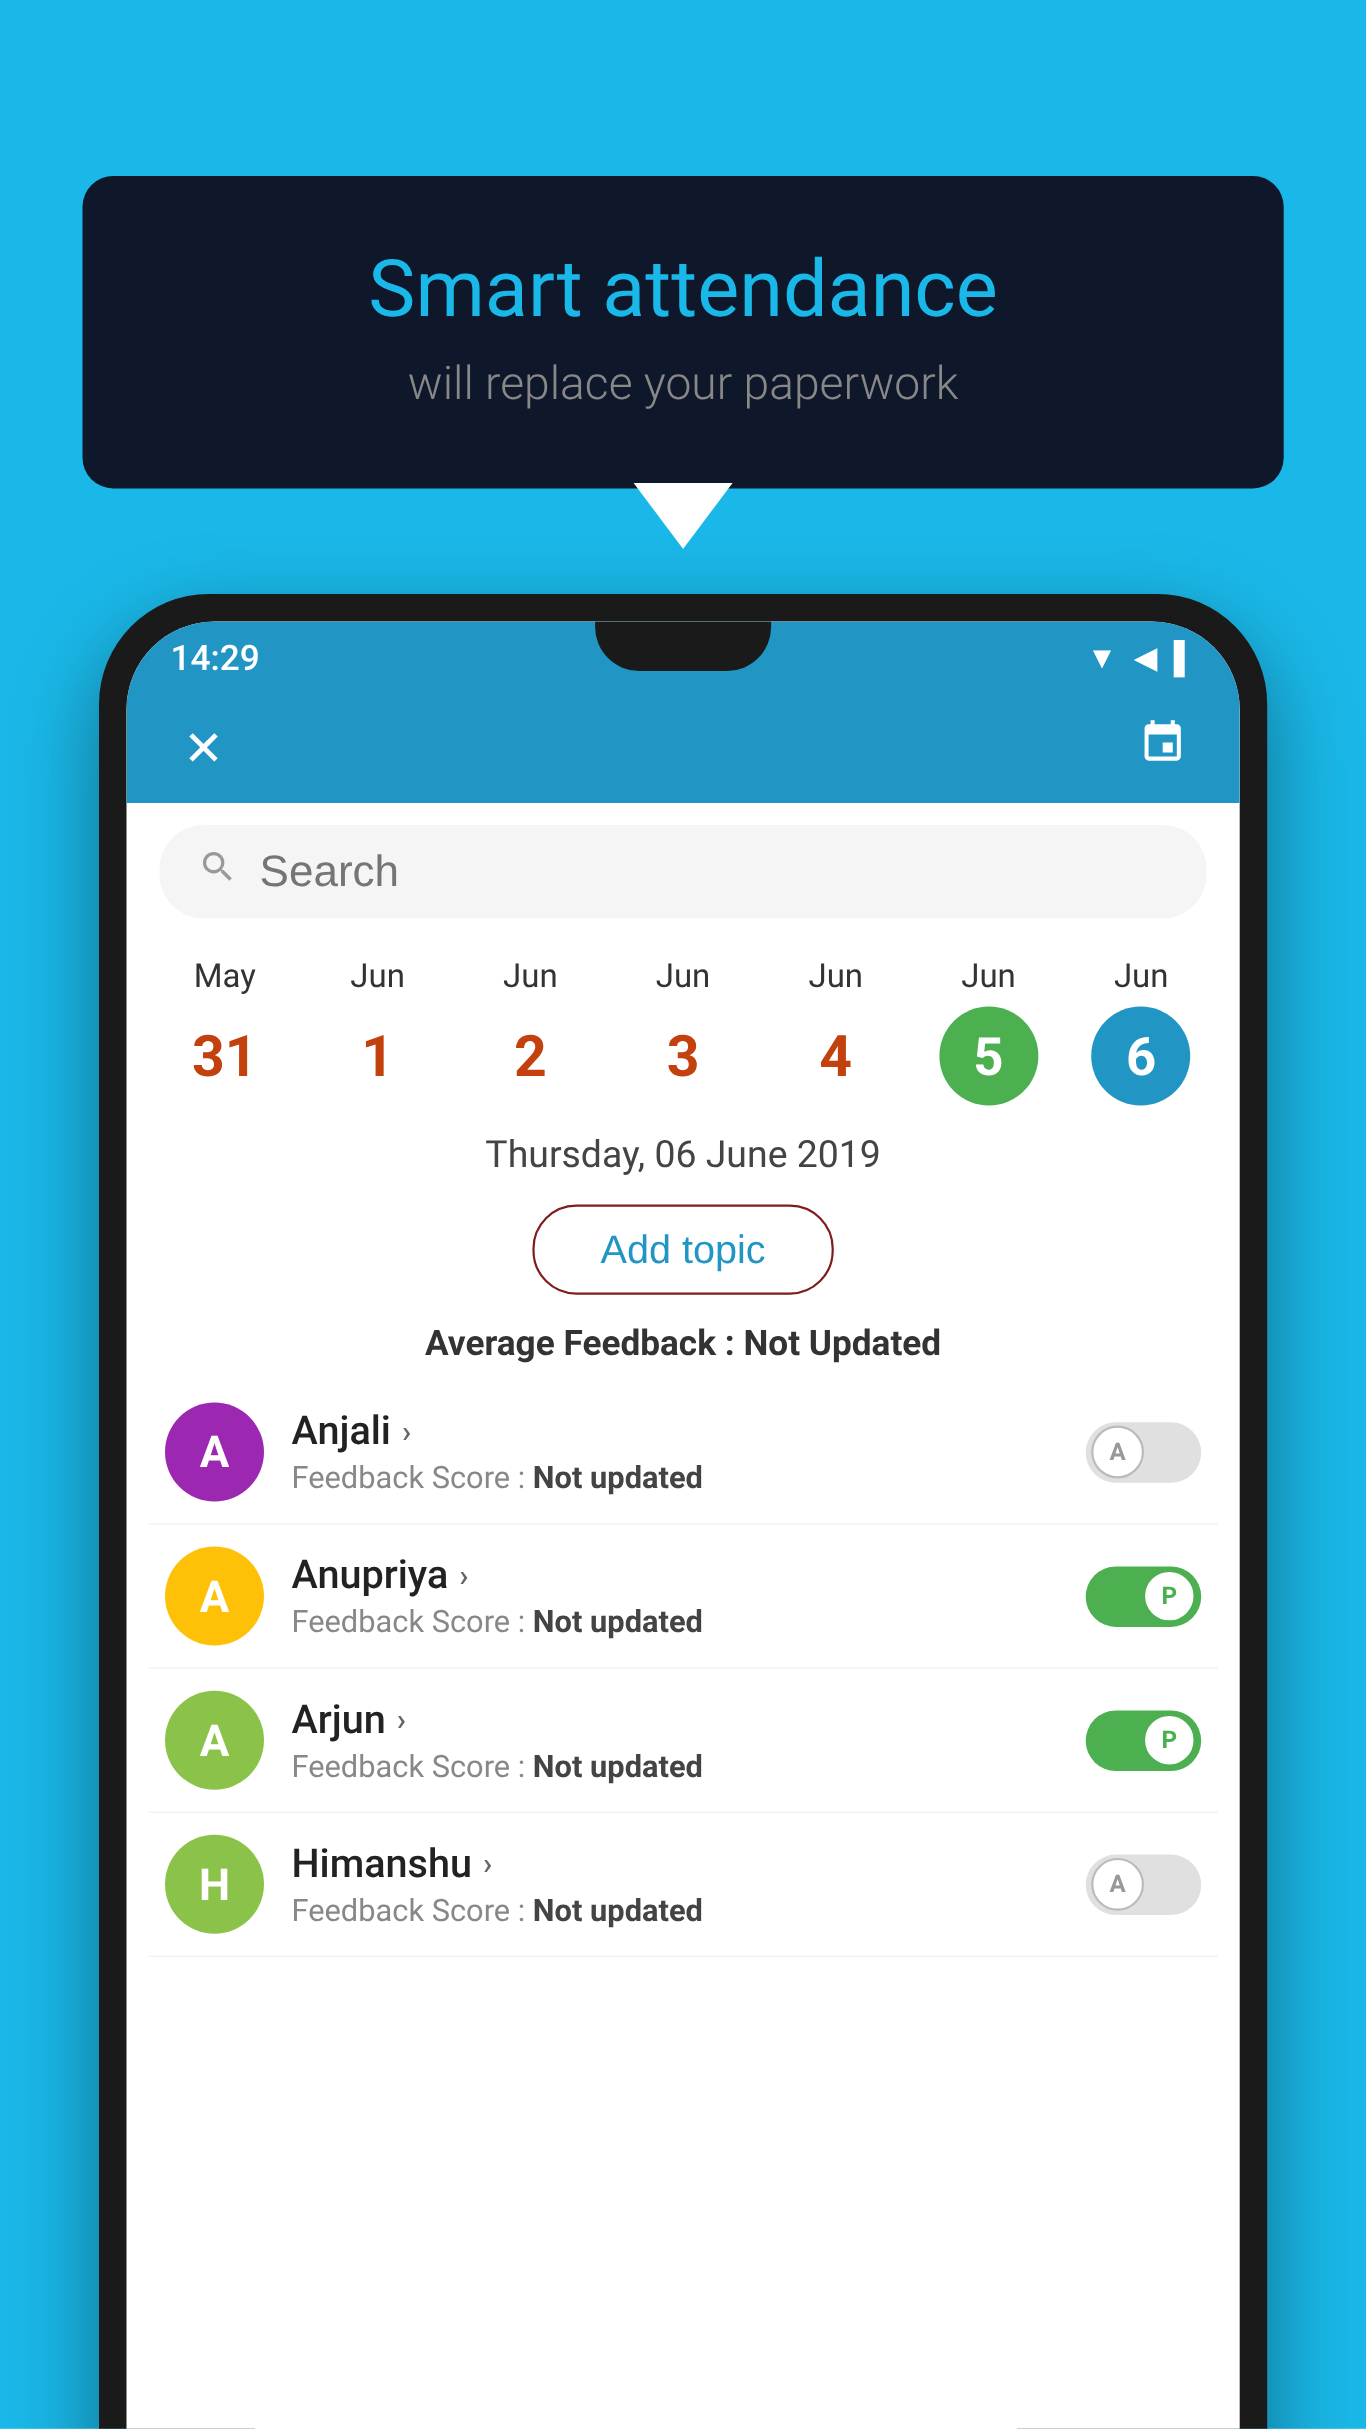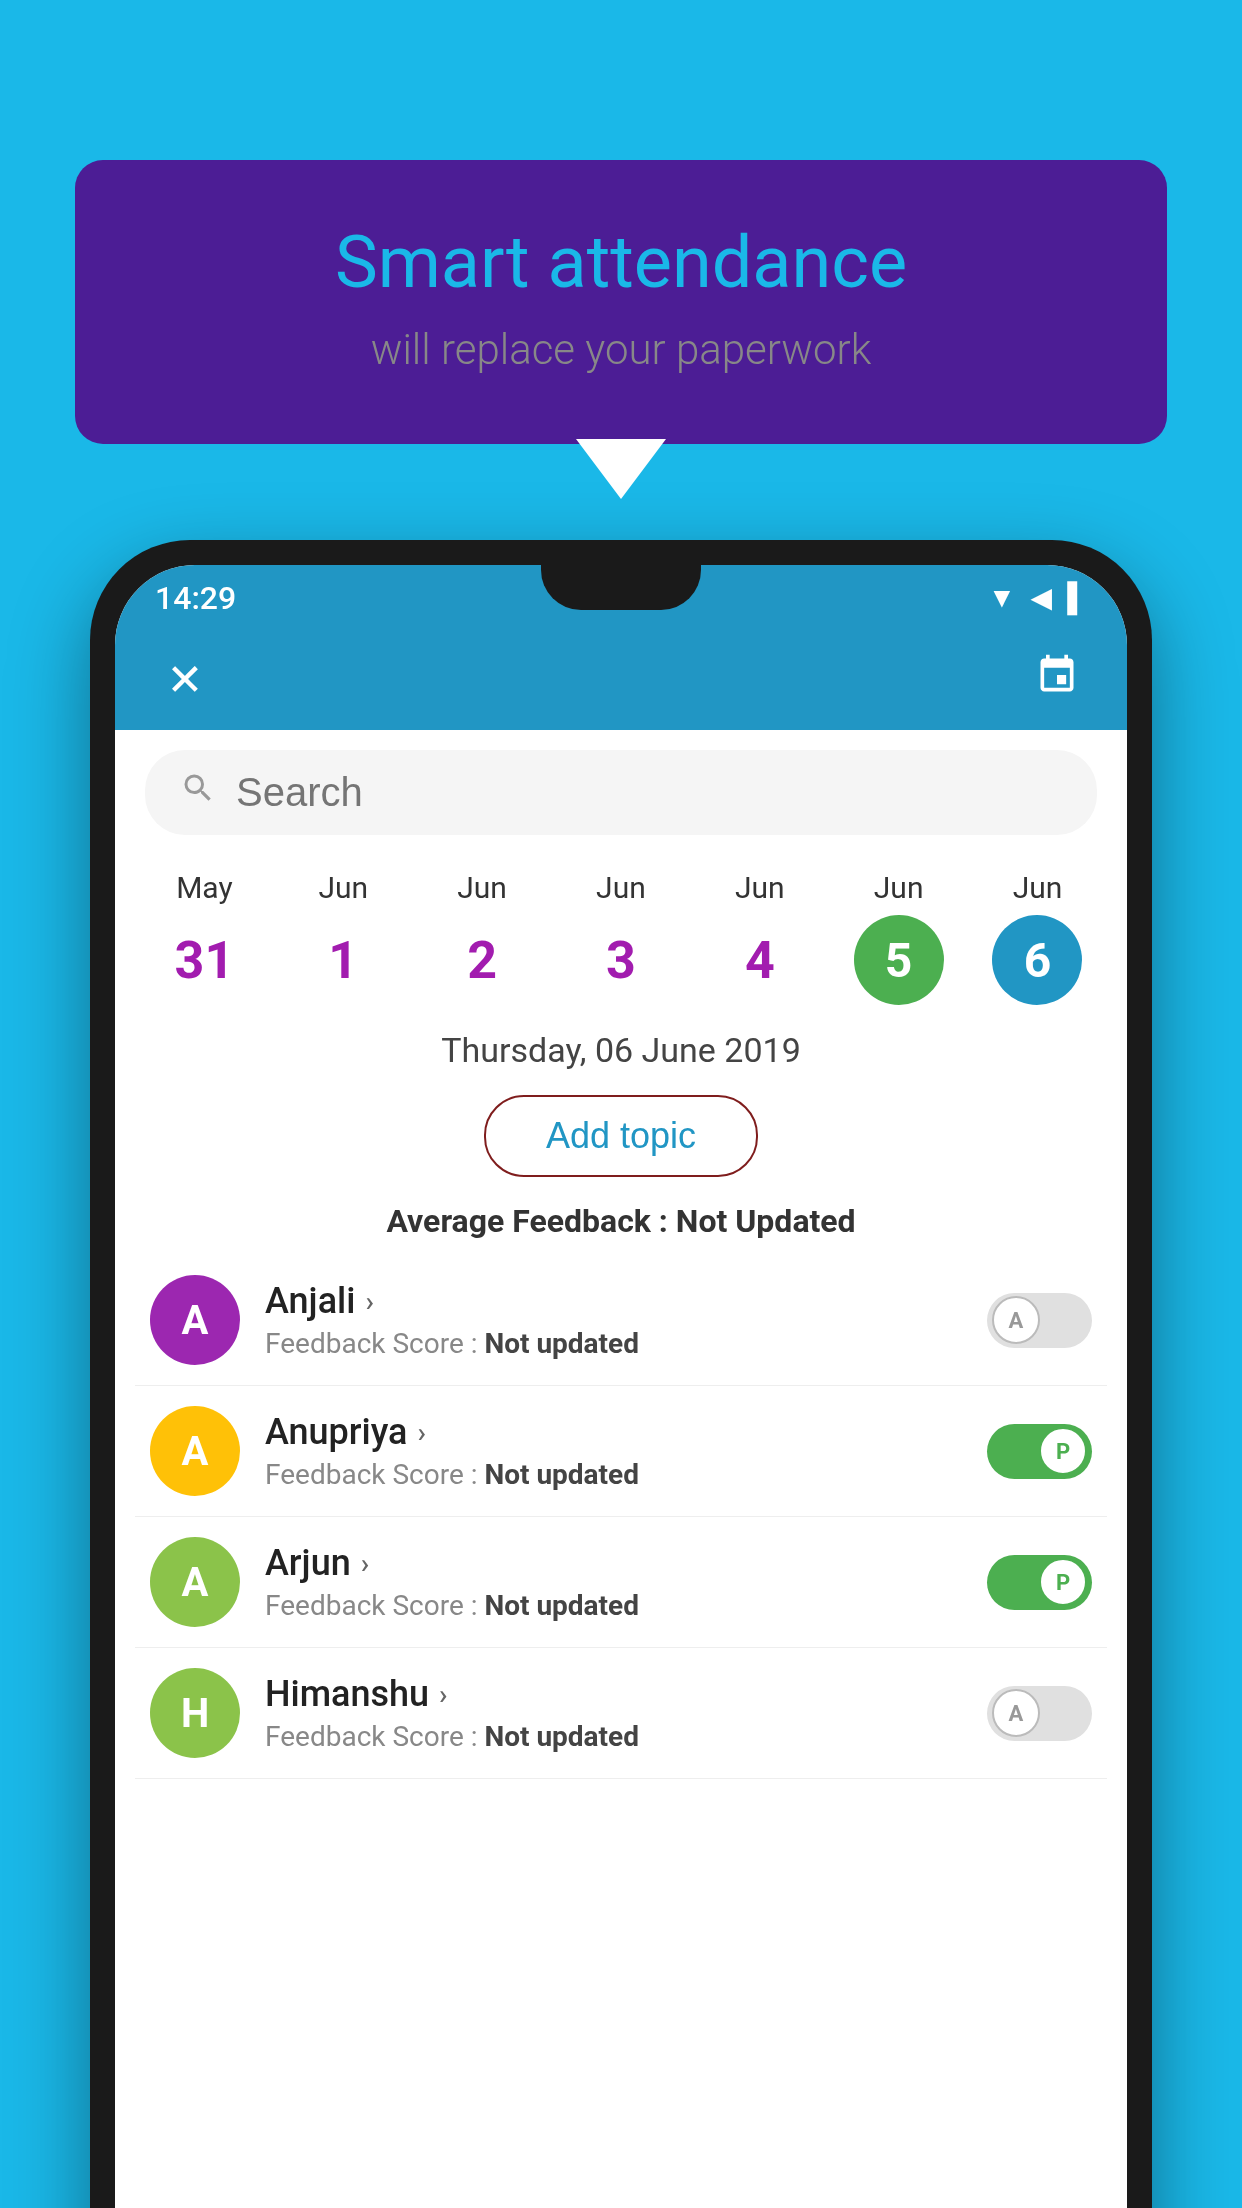--- a/index.html
+++ b/index.html
@@ -15,21 +15,21 @@
 
     
     .speech-bubble-container {
       position: absolute;
       top: 160px;
       left: 75px;
       right: 75px;
     }
 
     .speech-bubble {
-      background: #4c1d95;
+      background: #0f172a;
       border-radius: 28px;
       padding: 60px 80px 70px;
       text-align: center;
       position: relative;
     }
 
     .speech-bubble::after {
       content: '';
       position: absolute;
       bottom: -55px;
@@ -187,21 +187,21 @@
     }
 
     .day-month {
       font-size: 30px;
       color: #333;
     }
 
     .day-num {
       font-size: 52px;
       font-weight: 700;
-      color: #a21caf;
+      color: #c2410c;
       width: 90px;
       height: 90px;
       display: flex;
       align-items: center;
       justify-content: center;
     }
 
     .day-num.today {
       background: #4caf50;
       color: white;

